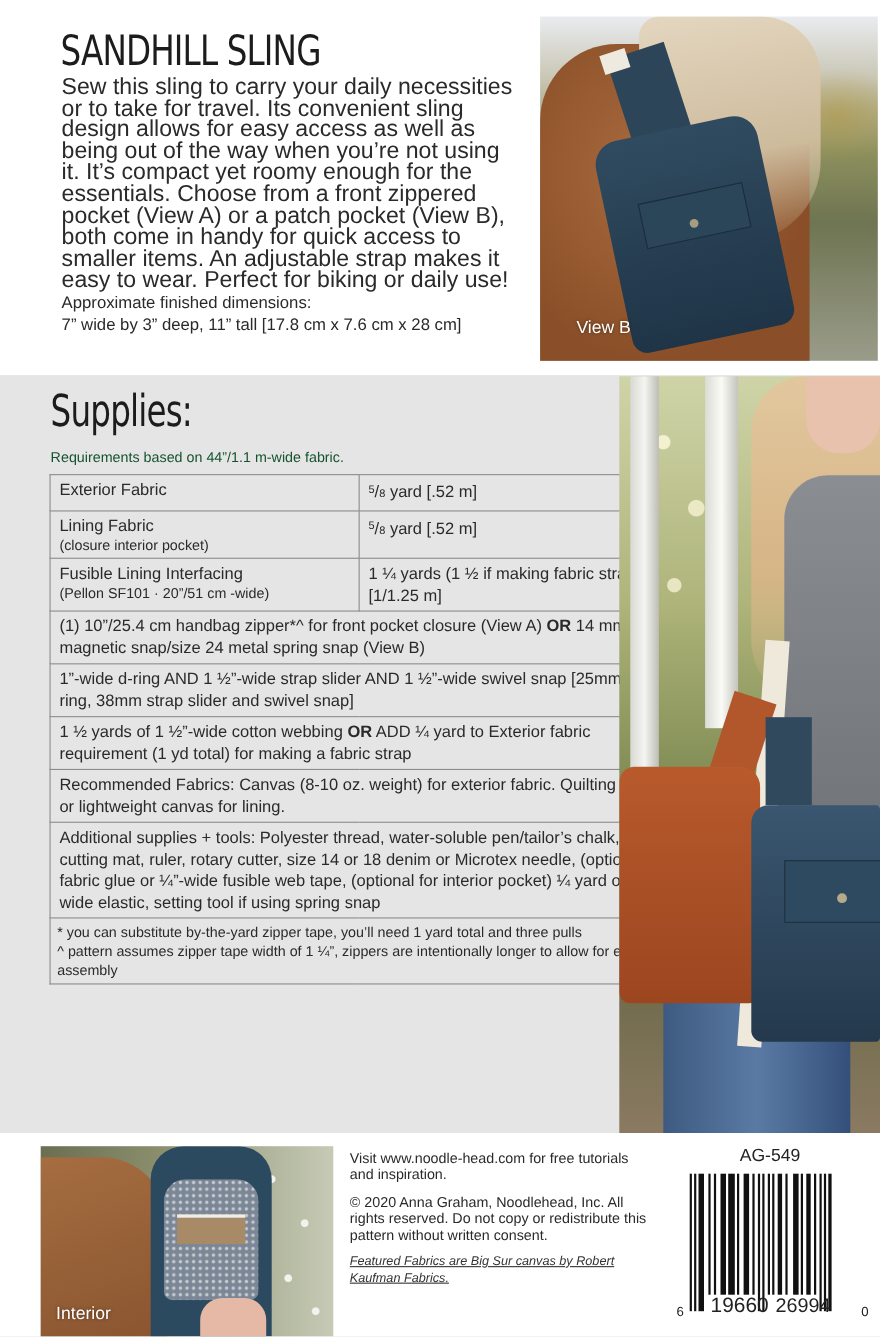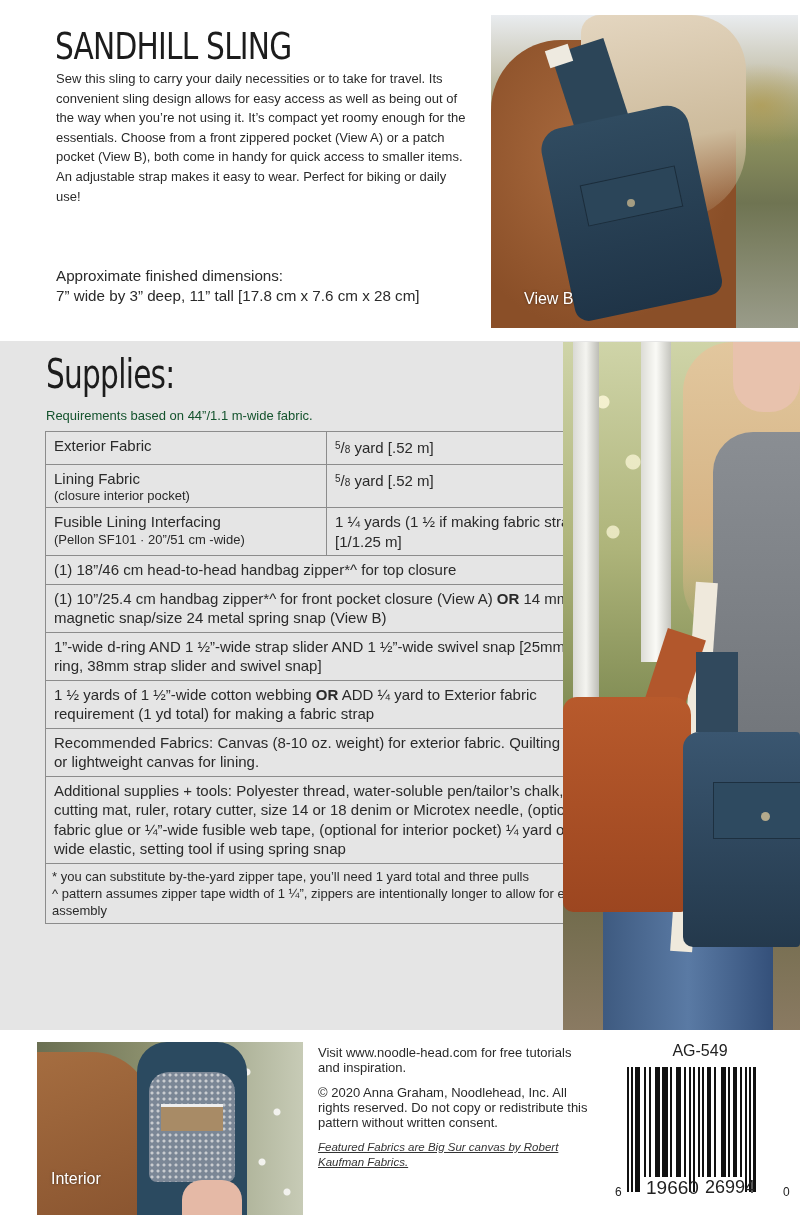--- a/index.html
+++ b/index.html
@@ -13,21 +13,21 @@
   
   #title {
     left: 55px; top: 24px; margin: 0;
     font-family: "DejaVu Sans", "Liberation Sans", sans-serif;
     font-weight: normal; font-size: 38px; letter-spacing: -1px;
     transform: scaleX(0.78); transform-origin: left top;
     color: #1c1c1c; line-height: 44px; white-space: nowrap;
   }
   #intro {
     left: 56px; top: 69px; width: 410px;
-    font-size: 13px; line-height: 19.6px; color: #2a2a2a; margin: 0;
+    font-size: 21px; line-height: 19.6px; color: #2a2a2a; margin: 0;
   }
   #dims {
     left: 56px; top: 266px; width: 420px;
     font-size: 15.2px; line-height: 19.6px; color: #2a2a2a; margin: 0;
   }
 
   
   .photo { overflow: hidden; }
   .photo-label {
     position: absolute; color: #ffffff; font-size: 16px;
@@ -193,23 +193,20 @@
     <td class="c1"><span>Exterior Fabric</span></td>
     <td><span class="frac">5</span>/<span class="fracd">8</span><span> yard [.52 m]</span></td>
   </tr>
   <tr>
     <td class="c1"><span>Lining Fabric</span><span class="sub">(closure interior pocket)</span></td>
     <td><span class="frac">5</span>/<span class="fracd">8</span><span> yard [.52 m]</span></td>
   </tr>
   <tr>
     <td class="c1"><span>Fusible Lining Interfacing</span><span class="sub">(Pellon SF101 · 20”/51 cm -wide)</span></td>
     <td>1 ¼ yards (1 ½ if  making fabric strap) [1/1.25 m]</td>
-  </tr>
-  <tr>
-    <td colspan="2">(1) 18”/46 cm head-to-head handbag zipper*^ for top closure</td>
   </tr>
   <tr>
     <td colspan="2"><span>(1) 10”/25.4 cm handbag zipper*^ for front pocket closure (View A) </span><b>OR</b><span> 14 mm magnetic snap/size 24 metal spring snap (View B)</span></td>
   </tr>
   <tr>
     <td colspan="2">1”-wide d-ring AND 1 ½”-wide strap slider AND 1 ½”-wide swivel snap [25mm d-ring, 38mm strap slider and swivel snap]</td>
   </tr>
   <tr>
     <td colspan="2"><span>1 ½ yards of  1 ½”-wide cotton webbing </span><b>OR</b><span> ADD ¼ yard to Exterior fabric requirement (1 yd total) for making a fabric strap</span></td>
   </tr>
@@ -243,21 +240,21 @@
   <div id="navy-pocket" class="abs"></div>
   <div id="navy-snap" class="abs"></div>
 </div>
 
 <div id="photo-interior" class="abs photo">
   <div id="interior-arm" class="abs"></div>
   <div id="interior-bag" class="abs"></div>
   <div id="interior-lining" class="abs"></div>
   <div id="interior-notebook" class="abs"></div>
   <div id="interior-hand" class="abs"></div>
-  <span class="photo-label" style="left:14px; top:128px;">Interior</span>
+  <span class="photo-label" style="left:14px; top:144px;">Interior</span>
 </div>
 
 <div id="footer-text" class="abs">
   <p>Visit www.noodle-head.com for free tutorials and inspiration.</p>
   <p>© 2020 Anna Graham, Noodlehead, Inc. All rights reserved. Do not copy or redistribute this pattern without written consent.</p>
   <p class="italic">Featured Fabrics are Big Sur canvas by Robert Kaufman Fabrics.</p>
 </div>
 
 <div id="sku" class="abs">AG-549</div>
 

